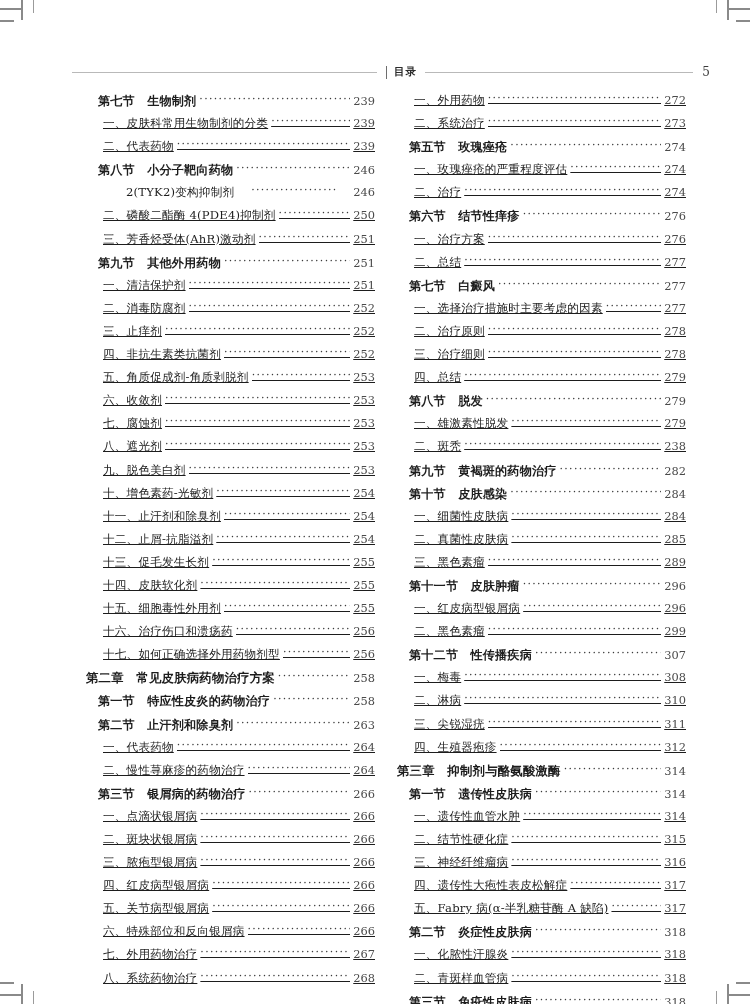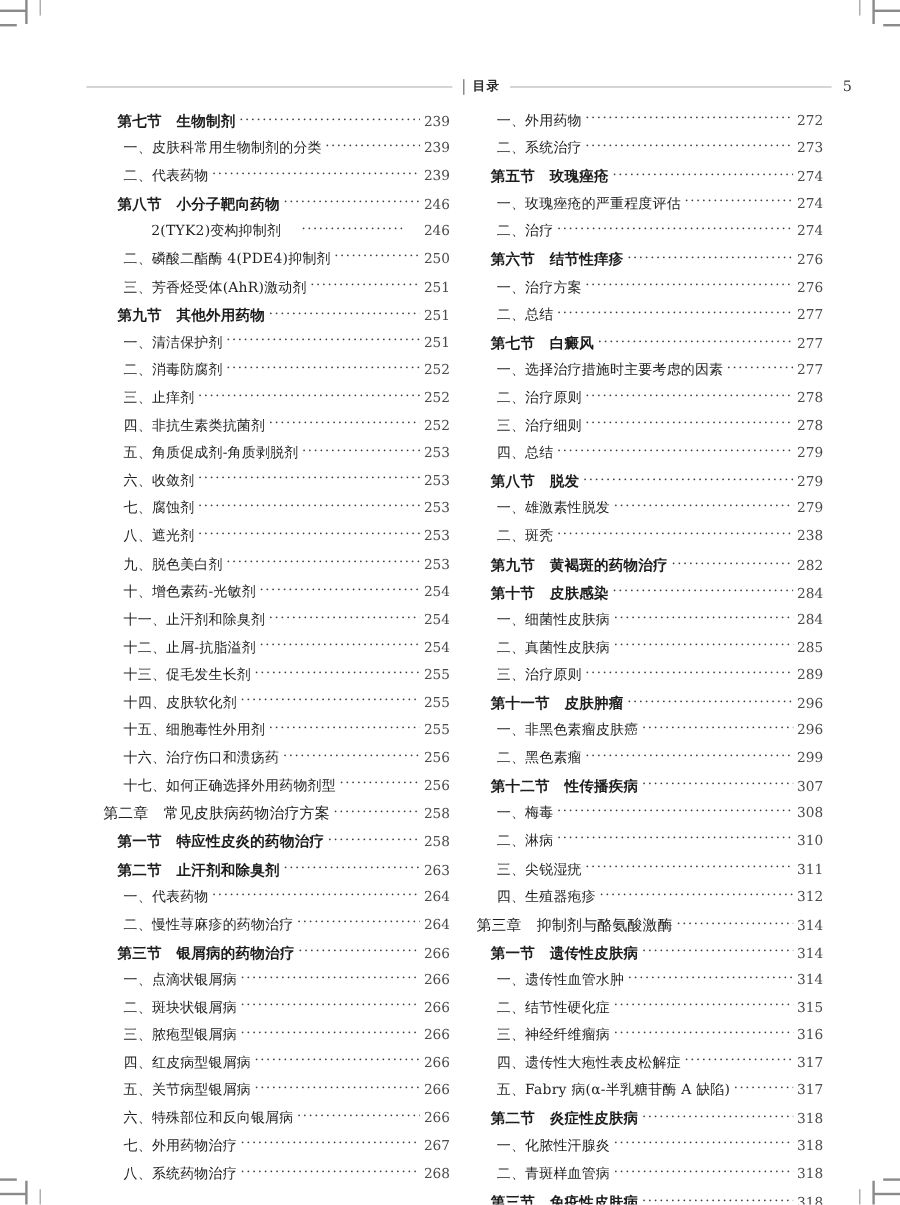--- a/index.html
+++ b/index.html
@@ -111,25 +111,25 @@
   .toc-row .page {
     flex: 0 0 auto;
     width: 22px;
     text-align: right;
     font-size: 11.4px;
     color: #4a4a4a;
     font-family: "DejaVu Serif", "Liberation Serif", serif;
   }
 
   
-  .lvl-chapter .label { font-size: 12.4px; font-weight: normal; }
+  .lvl-chapter .label { font-size: 12.4px; font-weight: bold; }
   .lvl-chapter { padding-left: 0px; }
   .lvl-section { padding-left: 12px; }
   .lvl-section .label { font-size: 12.1px; font-weight: bold; }
-  .lvl-item    { padding-left: 17px; }
+  .lvl-item    { padding-left: 17px; text-decoration: underline; }
   .lvl-cont    { padding-left: 40px; gap: 14px; }
 </style>
 </head>
 <body>
 
 <div id="page">
 
   <div class="crop" style="left:0px; top:8px; width:22px; height:1.6px;"></div>
   <div class="crop" style="left:21px; top:0px; width:1.6px; height:20px;"></div>
   <div class="crop thin" style="left:33px; top:0px; width:1.3px; height:13px;"></div>
@@ -451,31 +451,31 @@
           <span class="label">一、细菌性皮肤病</span>
           <span class="leader">··························································································</span>
           <span class="page">284</span>
         </div>
         <div class="toc-row lvl-item">
           <span class="label">二、真菌性皮肤病</span>
           <span class="leader">··························································································</span>
           <span class="page">285</span>
         </div>
         <div class="toc-row lvl-item">
-          <span class="label">三、治疗原则</span>
+          <span class="label">三、黑色素瘤</span>
           <span class="leader">··························································································</span>
           <span class="page">289</span>
         </div>
         <div class="toc-row lvl-section">
           <span class="label">第十一节　皮肤肿瘤</span>
           <span class="leader">··························································································</span>
           <span class="page">296</span>
         </div>
         <div class="toc-row lvl-item">
-          <span class="label">一、非黑色素瘤皮肤癌</span>
+          <span class="label">一、红皮病型银屑病</span>
           <span class="leader">··························································································</span>
           <span class="page">296</span>
         </div>
         <div class="toc-row lvl-item">
           <span class="label">二、黑色素瘤</span>
           <span class="leader">··························································································</span>
           <span class="page">299</span>
         </div>
         <div class="toc-row lvl-section">
           <span class="label">第十二节　性传播疾病</span>

